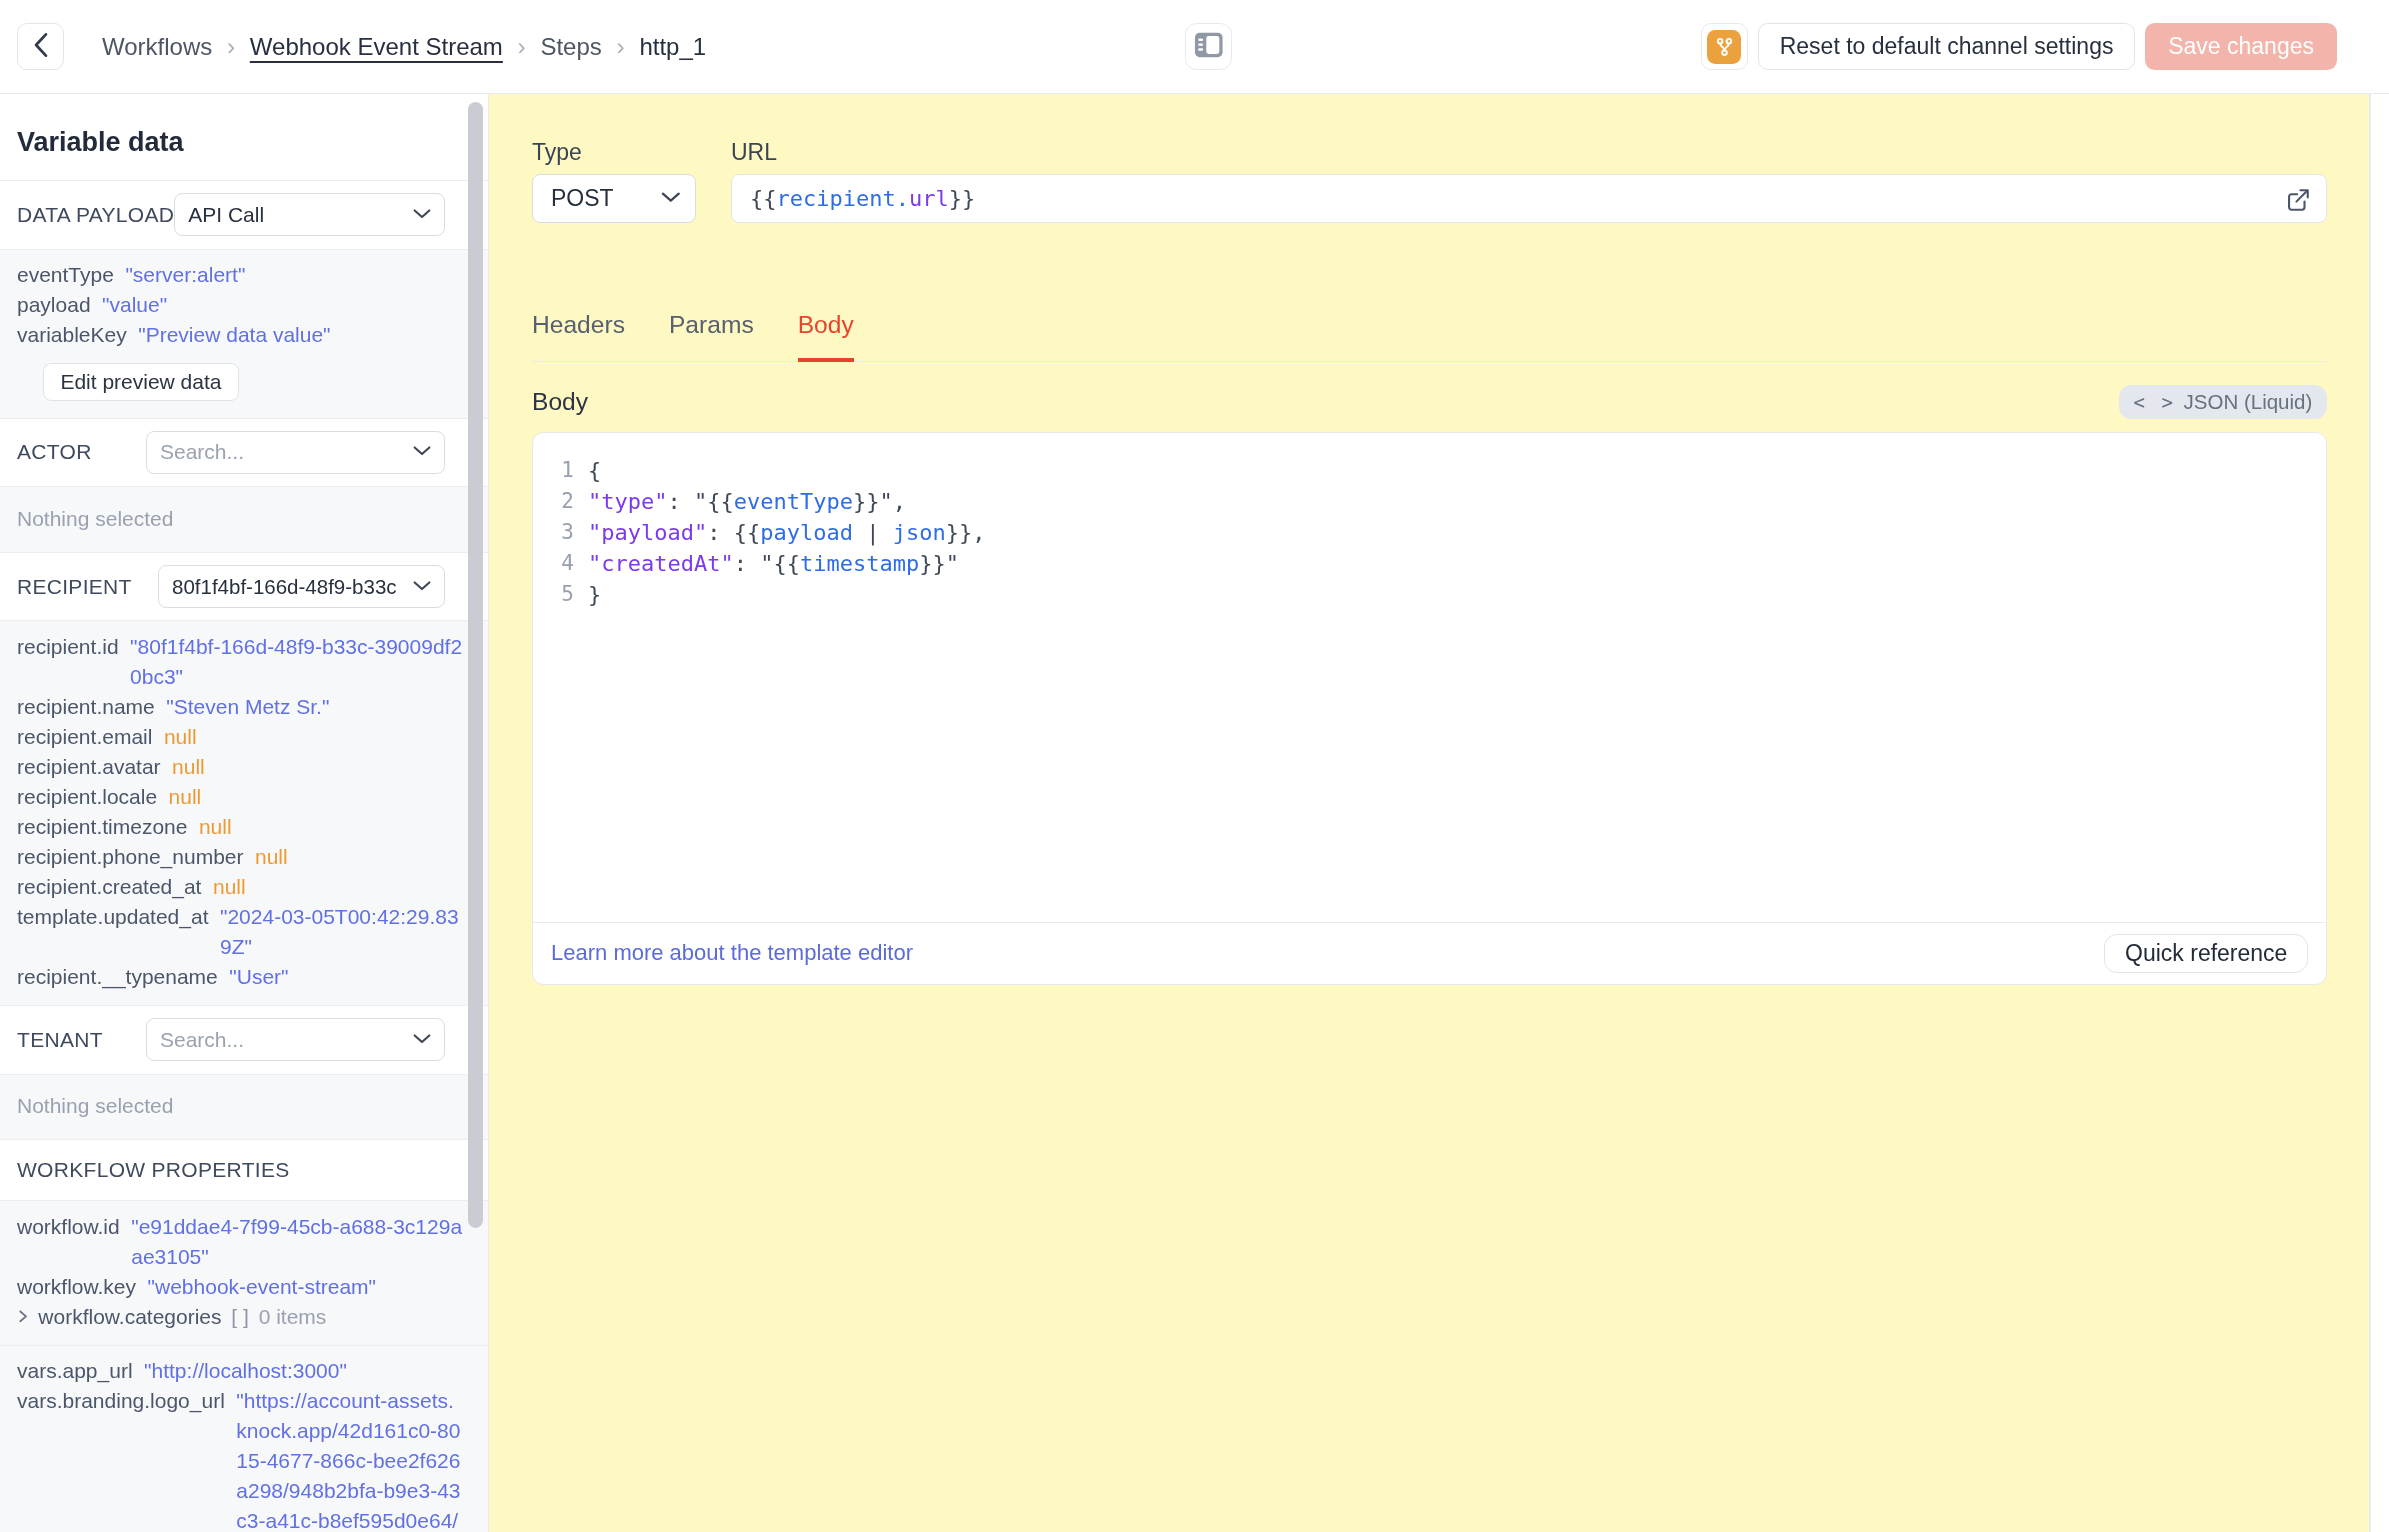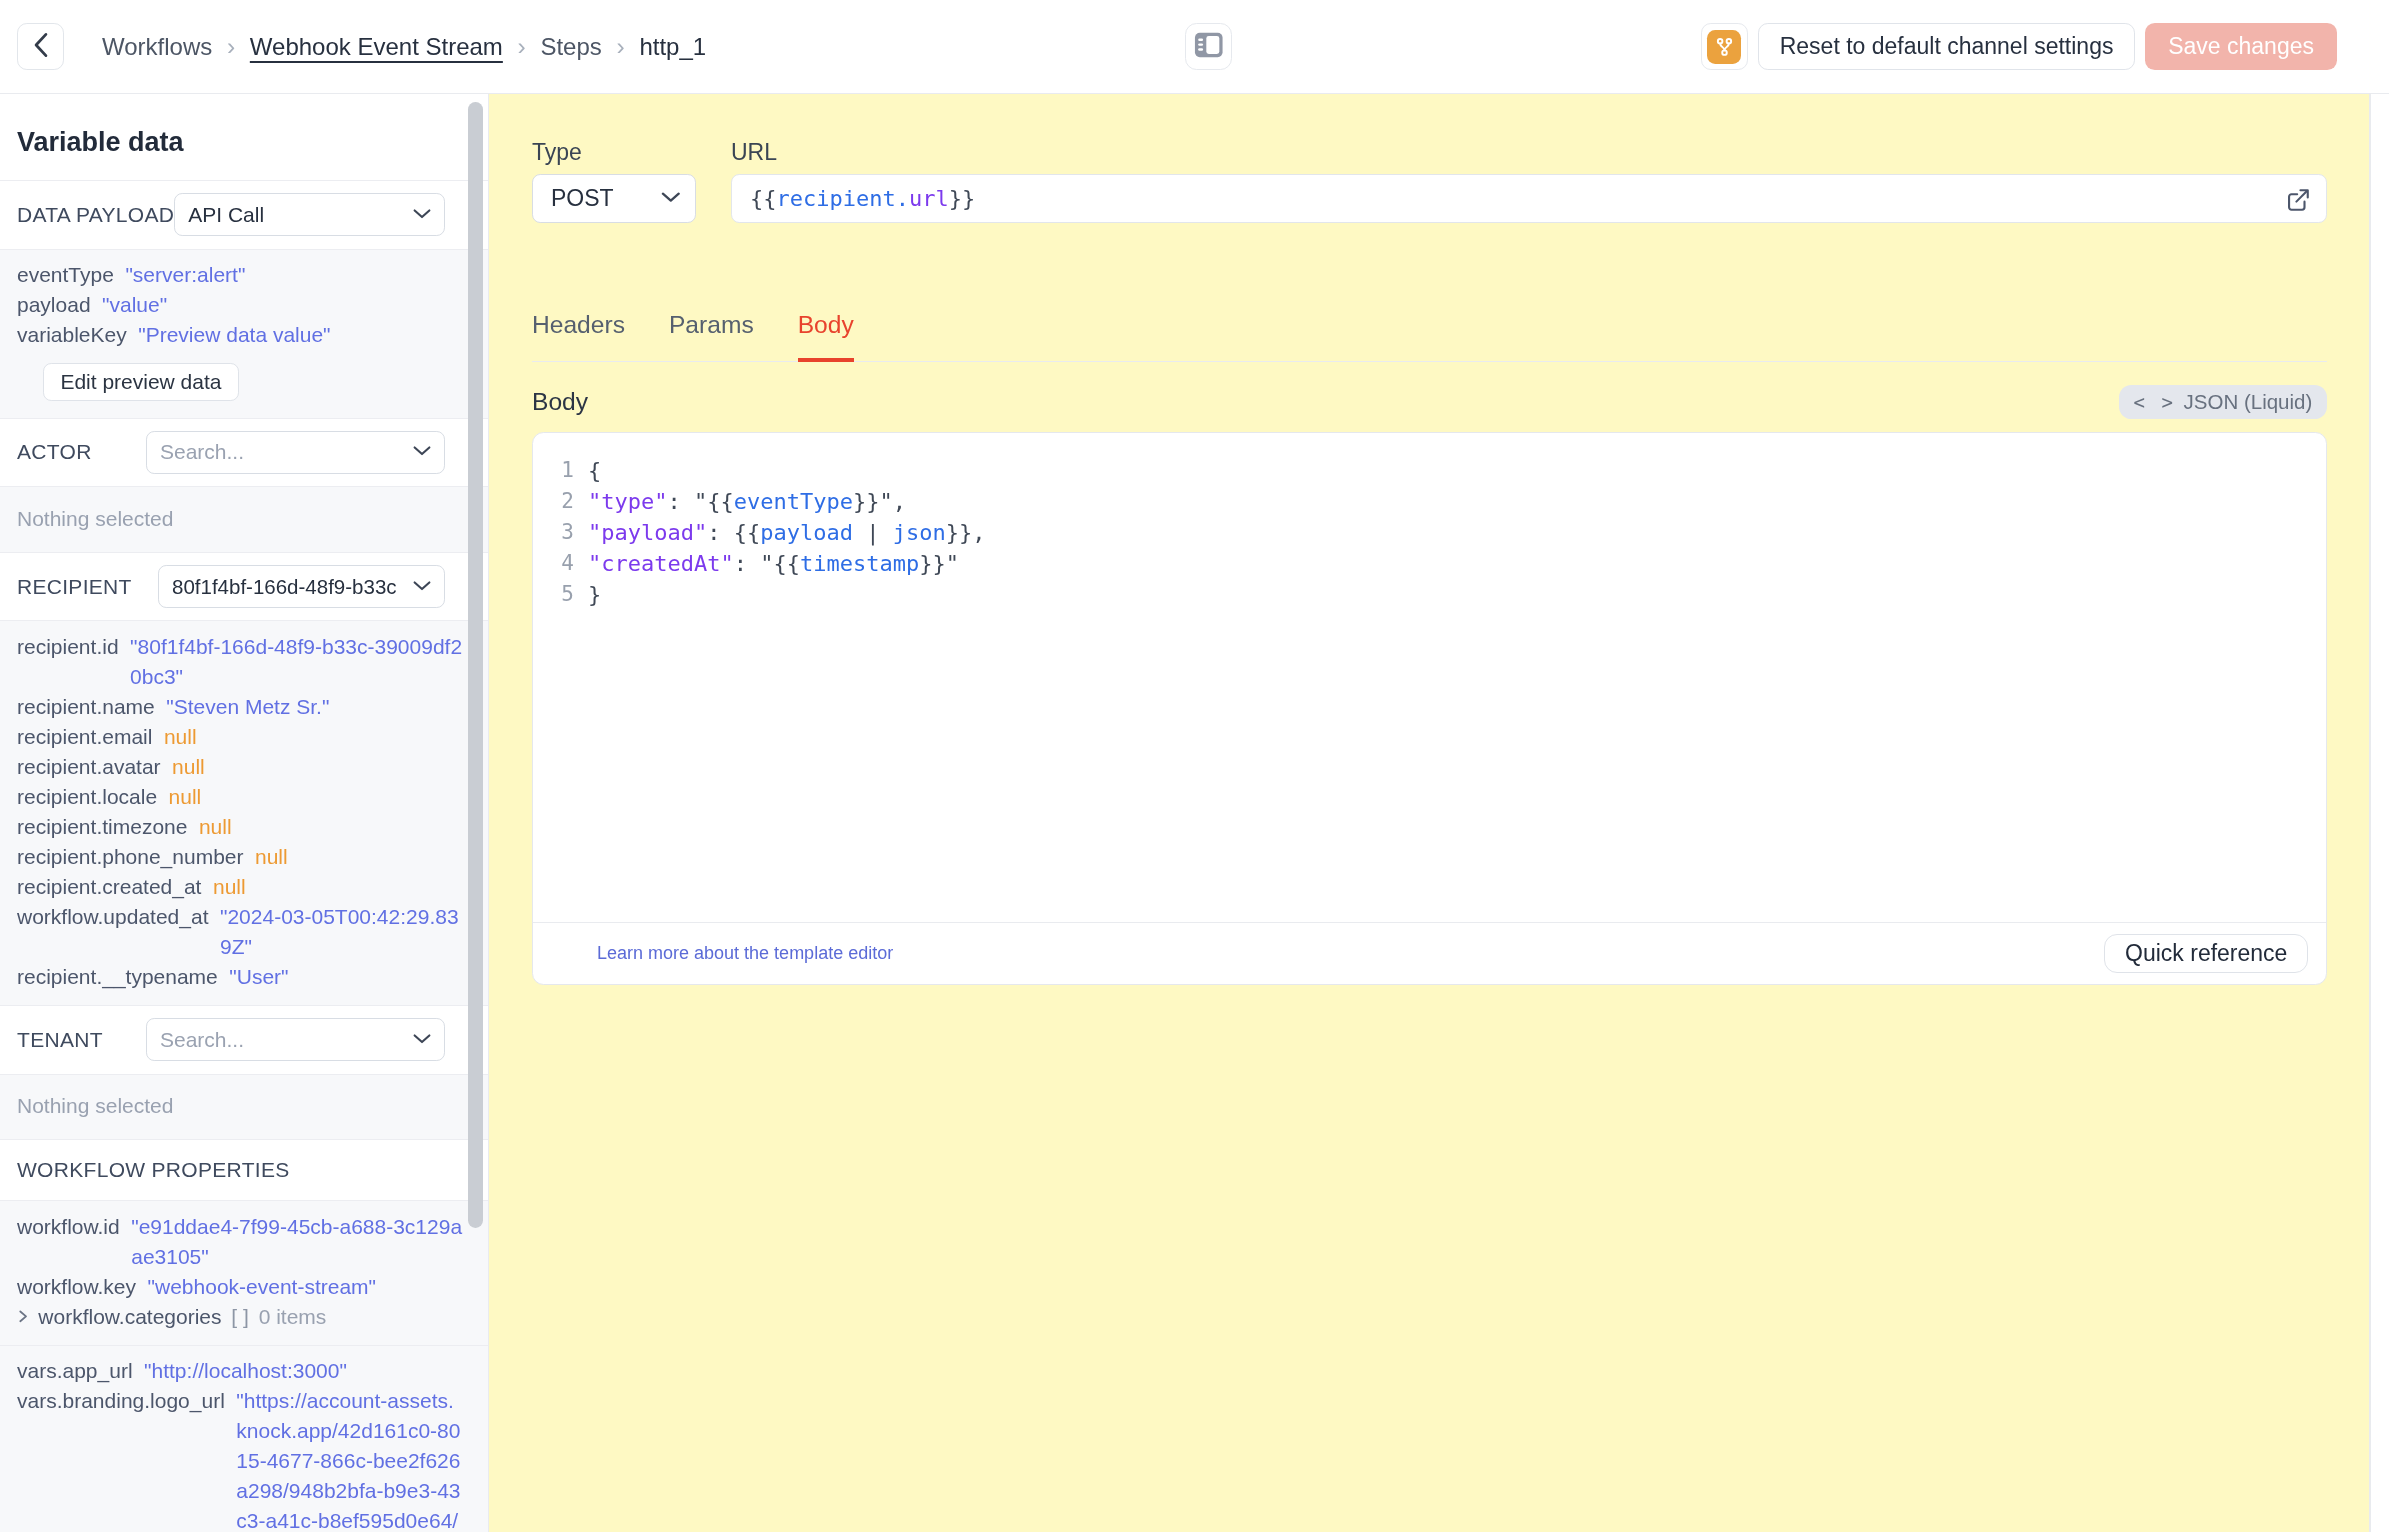--- a/index.html
+++ b/index.html
@@ -87,21 +87,21 @@
   .badge .code-glyph { font-family:"DejaVu Sans Mono",monospace; font-size:19px; letter-spacing:2.5px; }
 
   .code-panel { margin-top:13px; height:553px; border:1.6px solid #e5e8ed; border-radius:11.5px; background:#fff;
                 display:flex; flex-direction:column; overflow:hidden; }
   .code-area { flex:1; padding-top:22px; overflow:hidden; }
   .cl { display:flex; line-height:31px; font-family:"DejaVu Sans Mono","Liberation Mono",monospace; font-size:22px; }
   .ln { width:41px; text-align:right; margin-right:14px; color:#98a0ad; font-size:21px; flex:none; }
   .ct { white-space:pre; color:#3a4354; }
   .code-footer { flex:none; height:62px; border-top:1.6px solid #e9ebef; display:flex; align-items:center;
                  justify-content:space-between; padding:0 18px; }
-  .footer-link { color:#5b6bd7; font-size:18px; cursor:pointer;margin-left:46px; }
+  .footer-link { color:#5b6bd7; font-size:22px; cursor:pointer; }
   .qr-btn { height:39px; border:1.6px solid #dfe3e9; border-radius:13px; background:#fff; color:#222b3a;
             font-size:23px; font-weight:500; padding:0 19.6px; display:flex; align-items:center; }
 
   .page-gutter { position:absolute; left:2369px; top:94px; width:1.6px; height:1438px; background:#e9ebef; }
 </style>
 </head>
 <body>
 
 <div class="topbar">
   <div class="back-btn">
@@ -231,21 +231,21 @@
         </div>
         <div class="kv">
           <span class="k">recipient.phone_number</span>
           <span class="v val-null">null</span>
         </div>
         <div class="kv">
           <span class="k">recipient.created_at</span>
           <span class="v val-null">null</span>
         </div>
         <div class="kv">
-          <span class="k">workflow.updated_at</span>
+          <span class="k">template.updated_at</span>
           <span class="v val-string">"2024-03-05T00:42:29.839Z"</span>
         </div>
         <div class="kv">
           <span class="k">recipient.__typename</span>
           <span class="v val-string">"User"</span>
         </div>
       </div>
   </div>
 
   <div class="sec row-select">

